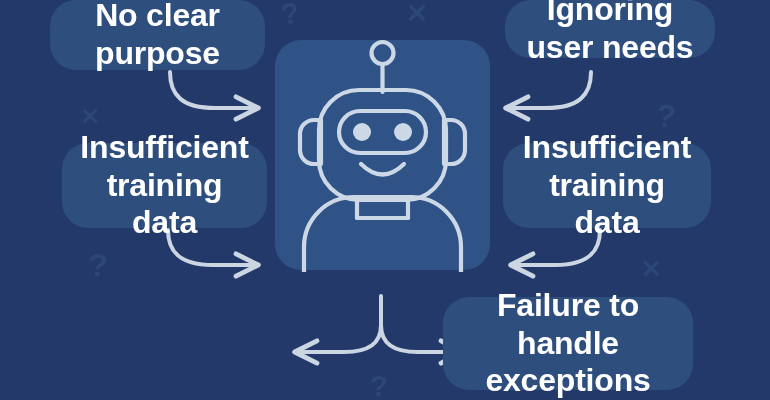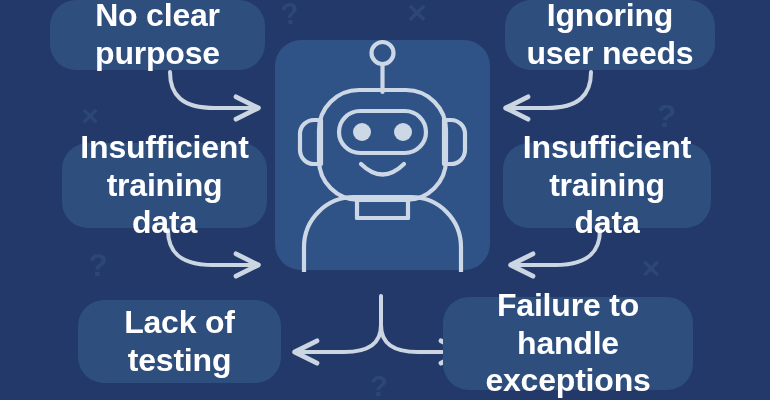--- a/index.html
+++ b/index.html
@@ -133,38 +133,34 @@
       <path d="M 381 325 C 381 344, 368 352, 344 352 L 296 352" marker-end="url(#ah-r)"></path>
       <path d="M 381 325 C 381 344, 394 352, 418 352 L 462 352" marker-end="url(#ah-r)"></path>
     </g>
   </svg>
 
   <div class="node" style="left:50px; top:0px; width:215px; height:70px;">
     <span class="node-text">No clear
 purpose</span>
   </div>
 
-  <div class="node" style="left:505px; top:0px; width:210px; height:70px;">
+  <div class="node" style="left:505px; top:0px; width:210px; height:58px;">
     <span class="node-text">Ignoring
 user needs</span>
   </div>
 
   <div class="node" style="left:62px; top:143px; width:205px; height:85px;">
     <span class="node-text">Insufficient
 training data</span>
   </div>
 
   <div class="node" style="left:503px; top:143px; width:208px; height:85px;">
     <span class="node-text">Insufficient
 training data</span>
   </div>
 
-  <div class="node" style="left:78px; top:300px; width:203px; height:83px;">
-    <span class="node-text">Lack of
-testing</span>
-  </div>
 
   <div class="node" style="left:443px; top:297px; width:250px; height:93px;">
     <span class="node-text">Failure to handle
 exceptions</span>
   </div>
 
 </div>
 
 </body></html>

